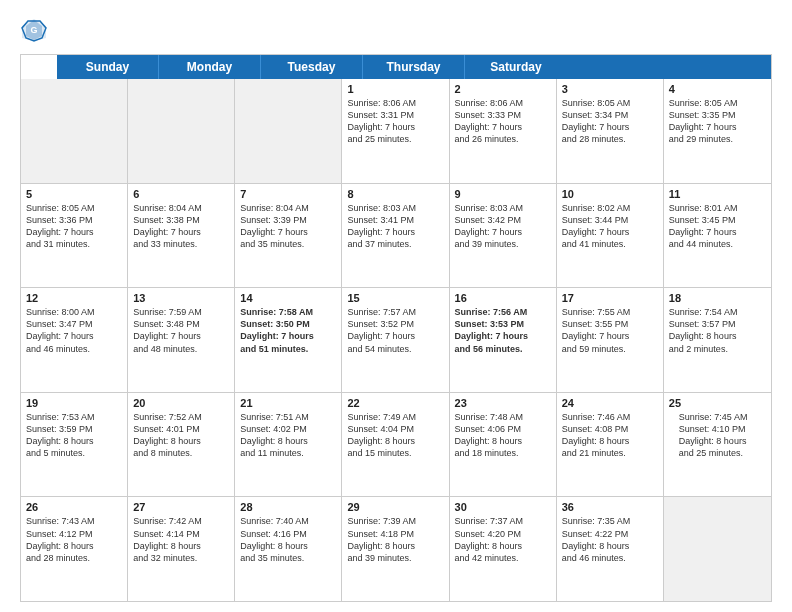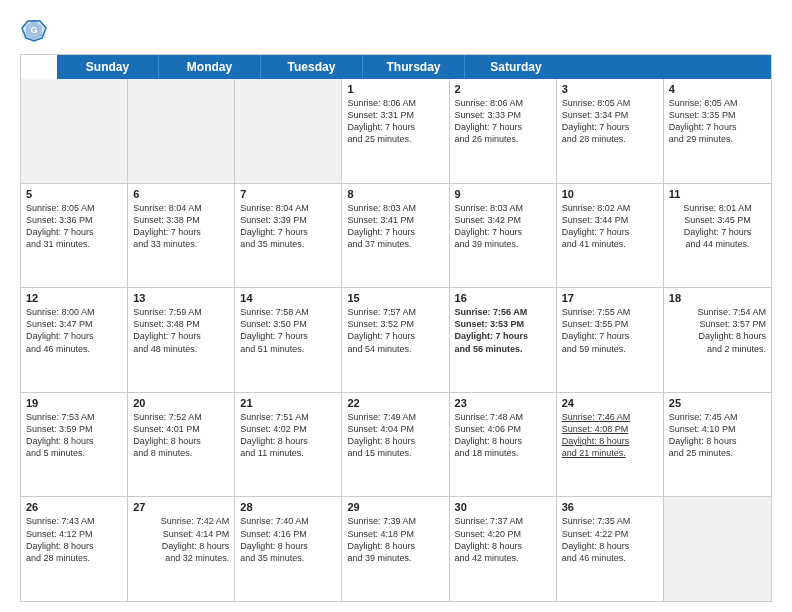--- a/index.html
+++ b/index.html
@@ -214,21 +214,21 @@
           </div>
           <div class="cal-cell">
             <div class="day-num">10</div>
             <div class="cell-text" style="white-space: pre-line;">Sunrise: 8:02 AM
 Sunset: 3:44 PM
 Daylight: 7 hours
 and 41 minutes.</div>
           </div>
           <div class="cal-cell">
             <div class="day-num">11</div>
-            <div class="cell-text" style="white-space: pre-line; text-align: center;">Sunrise: 8:01 AM
+            <div class="cell-text" style="white-space: pre-line;">Sunrise: 8:01 AM
 Sunset: 3:45 PM
 Daylight: 7 hours
 and 44 minutes.</div>
           </div>
         </div>
         <div class="cal-row">
           <div class="cal-cell">
             <div class="day-num">12</div>
             <div class="cell-text" style="white-space: pre-line;">Sunrise: 8:00 AM
 Sunset: 3:47 PM
@@ -237,21 +237,21 @@
           </div>
           <div class="cal-cell">
             <div class="day-num">13</div>
             <div class="cell-text" style="white-space: pre-line;">Sunrise: 7:59 AM
 Sunset: 3:48 PM
 Daylight: 7 hours
 and 48 minutes.</div>
           </div>
           <div class="cal-cell">
             <div class="day-num">14</div>
-            <div class="cell-text" style="white-space: pre-line;">Sunrise: 7:58 AM
+            <div class="cell-text" style="white-space: pre-line; font-weight: bold;">Sunrise: 7:58 AM
 Sunset: 3:50 PM
 Daylight: 7 hours
 and 51 minutes.</div>
           </div>
           <div class="cal-cell">
             <div class="day-num">15</div>
             <div class="cell-text" style="white-space: pre-line;">Sunrise: 7:57 AM
 Sunset: 3:52 PM
 Daylight: 7 hours
 and 54 minutes.</div>
@@ -265,21 +265,21 @@
           </div>
           <div class="cal-cell">
             <div class="day-num">17</div>
             <div class="cell-text" style="white-space: pre-line;">Sunrise: 7:55 AM
 Sunset: 3:55 PM
 Daylight: 7 hours
 and 59 minutes.</div>
           </div>
           <div class="cal-cell">
             <div class="day-num">18</div>
-            <div class="cell-text" style="white-space: pre-line; text-align: right;">Sunrise: 7:54 AM
+            <div class="cell-text" style="white-space: pre-line;">Sunrise: 7:54 AM
 Sunset: 3:57 PM
 Daylight: 8 hours
 and 2 minutes.</div>
           </div>
         </div>
         <div class="cal-row">
           <div class="cal-cell">
             <div class="day-num">19</div>
             <div class="cell-text" style="white-space: pre-line;">Sunrise: 7:53 AM
 Sunset: 3:59 PM
@@ -309,44 +309,44 @@
           </div>
           <div class="cal-cell">
             <div class="day-num">23</div>
             <div class="cell-text" style="white-space: pre-line;">Sunrise: 7:48 AM
 Sunset: 4:06 PM
 Daylight: 8 hours
 and 18 minutes.</div>
           </div>
           <div class="cal-cell">
             <div class="day-num">24</div>
-            <div class="cell-text" style="white-space: pre-line; text-decoration: underline;">Sunrise: 7:46 AM
+            <div class="cell-text" style="white-space: pre-line;">Sunrise: 7:46 AM
 Sunset: 4:08 PM
 Daylight: 8 hours
 and 21 minutes.</div>
           </div>
           <div class="cal-cell">
             <div class="day-num">25</div>
-            <div class="cell-text" style="white-space: pre-line;">Sunrise: 7:45 AM
+            <div class="cell-text" style="white-space: pre-line; margin-left: 10px;">Sunrise: 7:45 AM
 Sunset: 4:10 PM
 Daylight: 8 hours
 and 25 minutes.</div>
           </div>
         </div>
         <div class="cal-row">
           <div class="cal-cell">
             <div class="day-num">26</div>
             <div class="cell-text" style="white-space: pre-line;">Sunrise: 7:43 AM
 Sunset: 4:12 PM
 Daylight: 8 hours
 and 28 minutes.</div>
           </div>
           <div class="cal-cell">
             <div class="day-num">27</div>
-            <div class="cell-text" style="white-space: pre-line; text-align: right;">Sunrise: 7:42 AM
+            <div class="cell-text" style="white-space: pre-line;">Sunrise: 7:42 AM
 Sunset: 4:14 PM
 Daylight: 8 hours
 and 32 minutes.</div>
           </div>
           <div class="cal-cell">
             <div class="day-num">28</div>
             <div class="cell-text" style="white-space: pre-line;">Sunrise: 7:40 AM
 Sunset: 4:16 PM
 Daylight: 8 hours
 and 35 minutes.</div>

